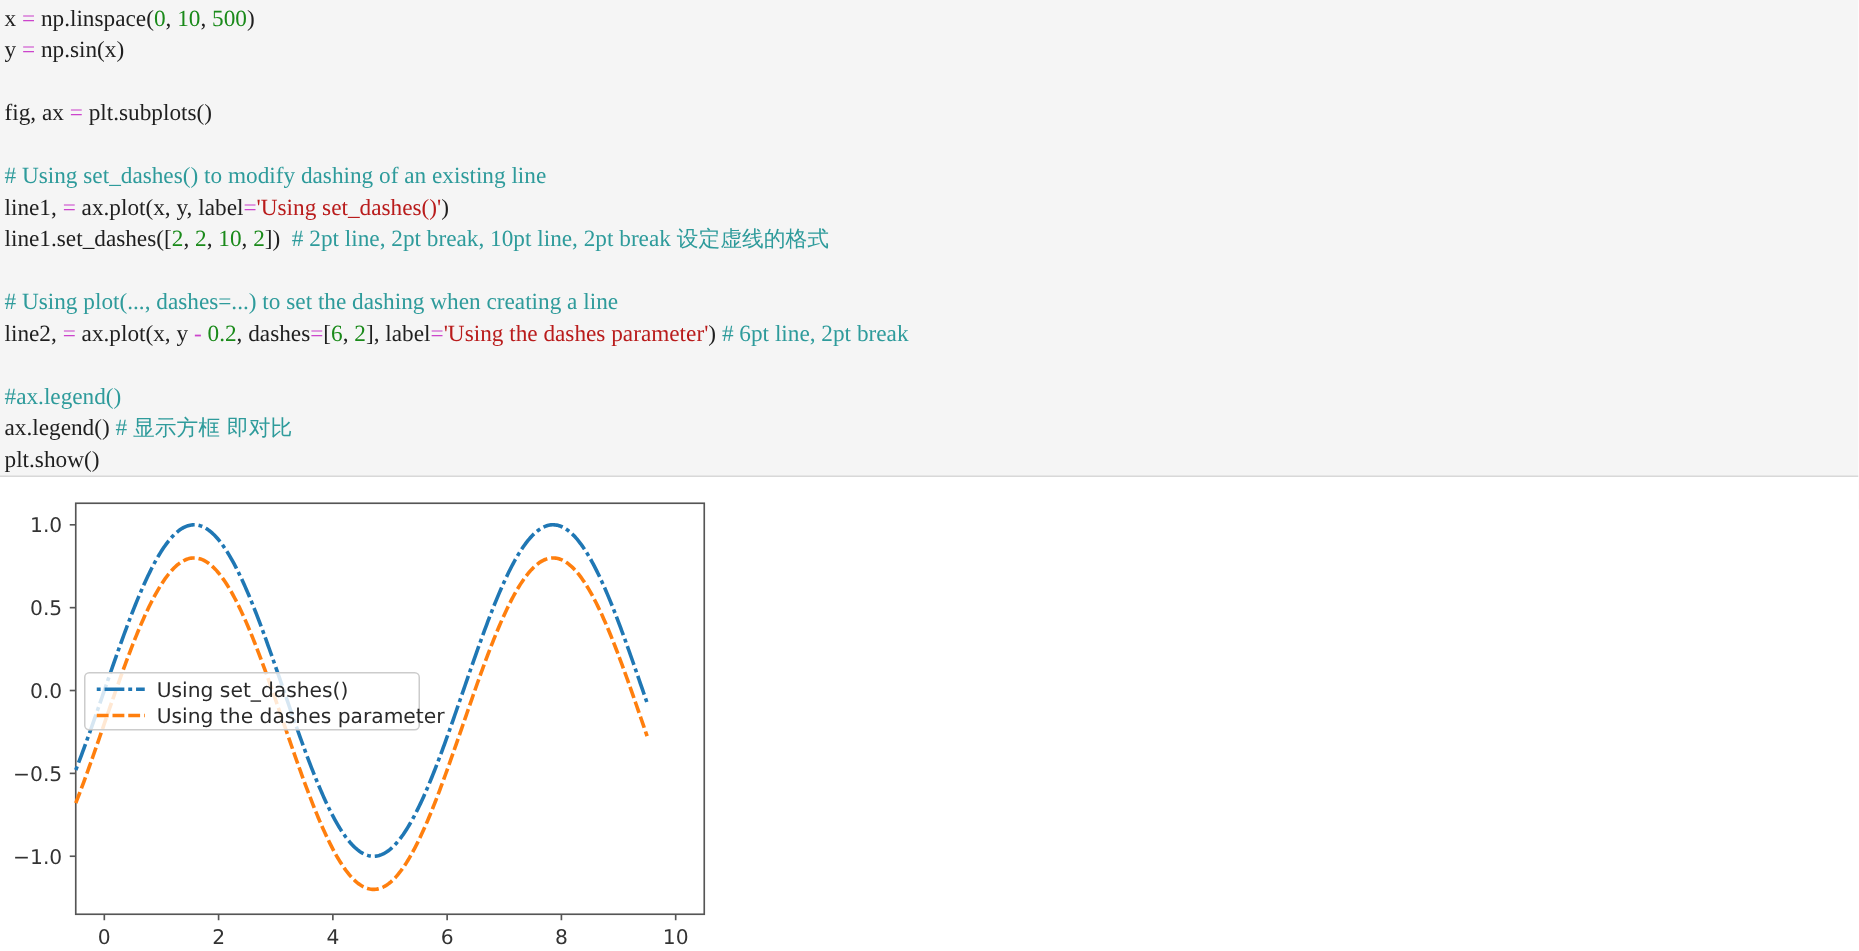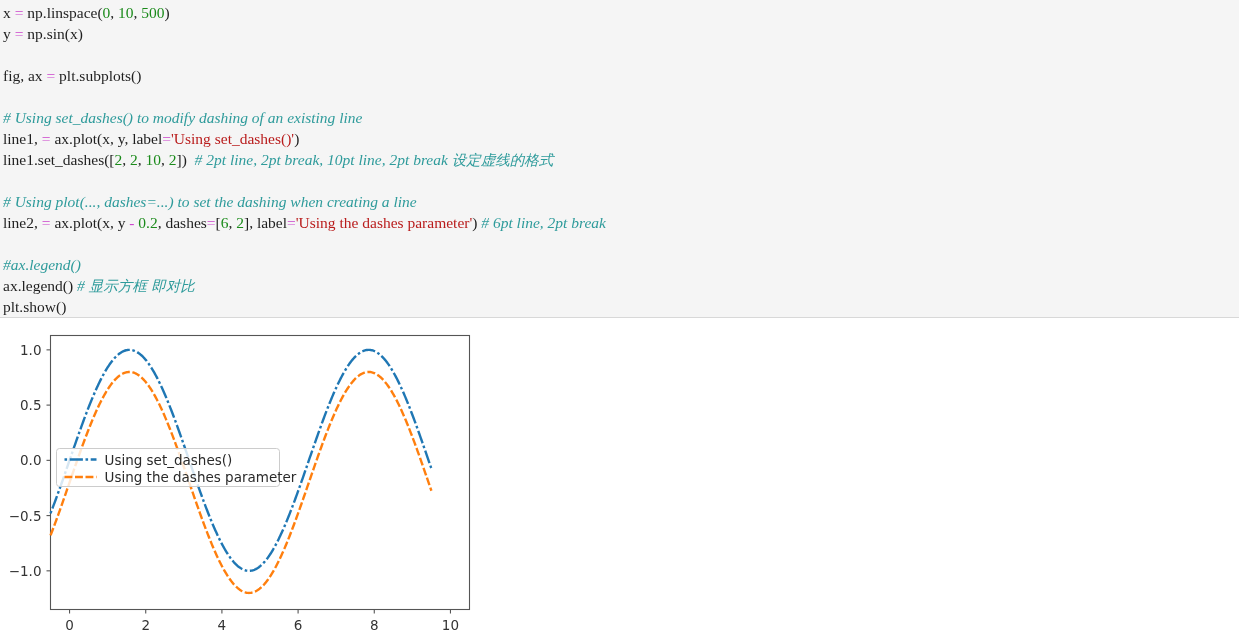--- a/index.html
+++ b/index.html
@@ -32,23 +32,23 @@
     font-size: 15.5px;
     line-height: 21px;
     color: #202020;
     white-space: pre;
   }
   .cl { height: 21px; white-space: pre; }
   .tok-name   { color: #1f1f1f; }
   .tok-op     { color: #cc44cc; }
   .tok-num    { color: #1a8a1a; }
   .tok-str    { color: #b91c1c; }
-  .tok-com    { color: #2e9b9b; font-style: italic; }
+  .tok-com    { color: #2e9b9b; }
   .tok-punct  { color: #1f1f1f; }
-  .tok-cn     { color: #2e9b9b; font-style: italic;
+  .tok-cn     { color: #2e9b9b; 
                 font-family: "DejaVu Sans", sans-serif; font-size: 14.5px; }
 
   
   #figure-area {
     position: absolute;
     left: 0;
     top: 319px;
     width: 1239px;
     height: 315px;
     background: #ffffff;

